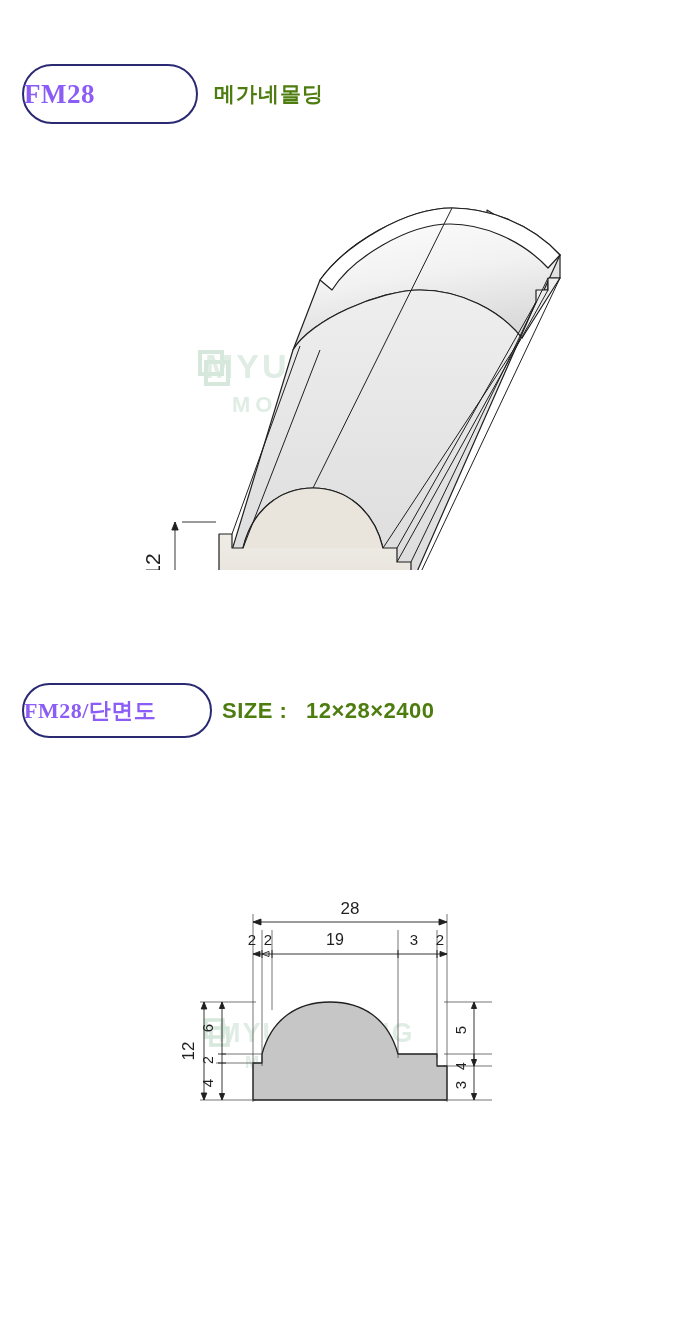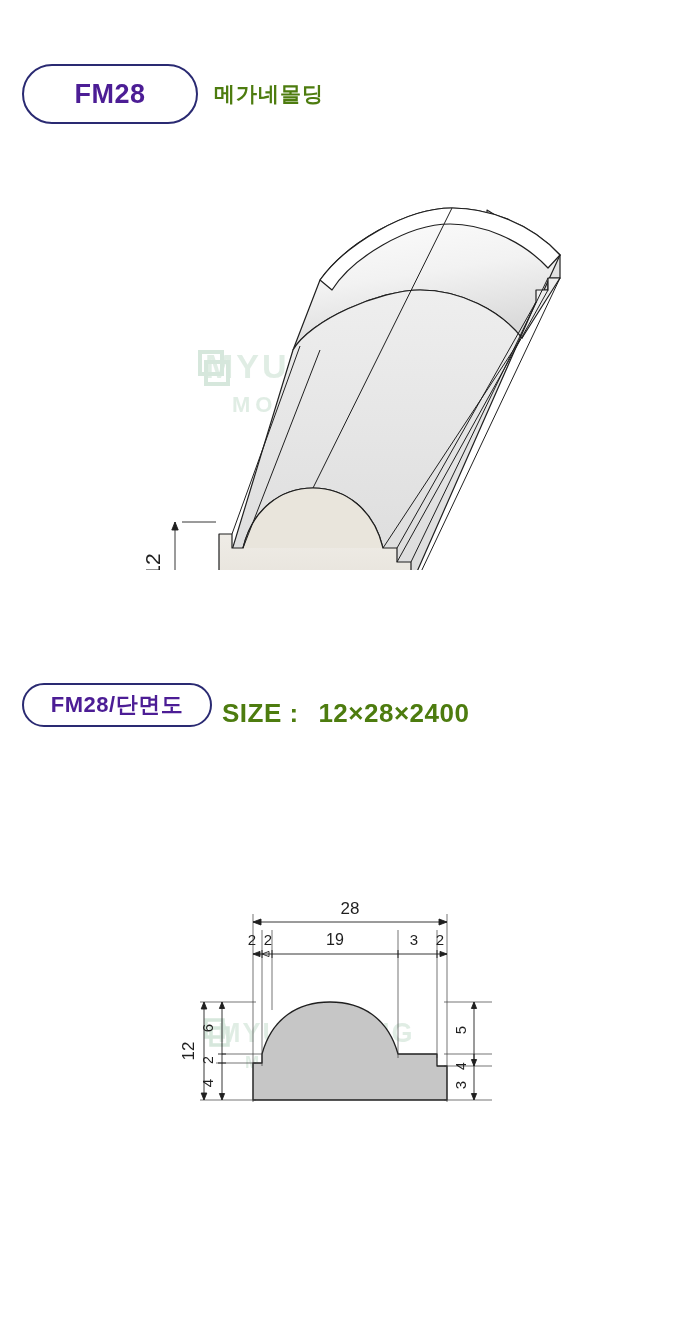--- a/index.html
+++ b/index.html
@@ -17,60 +17,60 @@
   }
 
   
   .badge {
     position: absolute;
     border: 2px solid #2a2a72;
     border-radius: 999px;
     background: #ffffff;
     display: flex;
     align-items: center;
-    justify-content: center;
-    color: #4c1d95;
+    color: #8b5cf6;
     font-weight: bold;
     letter-spacing: 0.5px;
     box-sizing: border-box;
+    font-family: Liberation Serif, serif;
   }
 
   #badge-fm28 {
     left: 22px;
     top: 64px;
     width: 176px;
     height: 60px;
     font-size: 27px;
   }
 
   #badge-section {
     left: 22px;
     top: 683px;
     width: 190px;
-    height: 44px;
+    height: 55px;
     font-size: 22px;
   }
 
   .title-text {
     position: absolute;
     font-weight: bold;
     color: #4d7c0f;
   }
 
   #product-name {
     left: 214px;
     top: 80px;
     font-size: 21px;
     letter-spacing: 1px;
   }
 
   #size-label {
     left: 222px;
     top: 698px;
-    font-size: 26px;
+    font-size: 22px;
     letter-spacing: 0.5px;
     white-space: nowrap;
   }
   #size-label .sep { margin: 0 6px; }
 
   
   .figure {
     position: absolute;
     left: 0;
     width: 700px;

